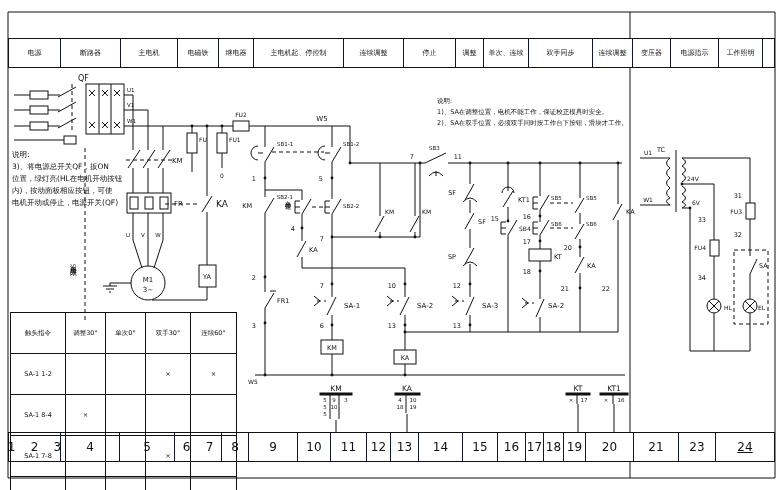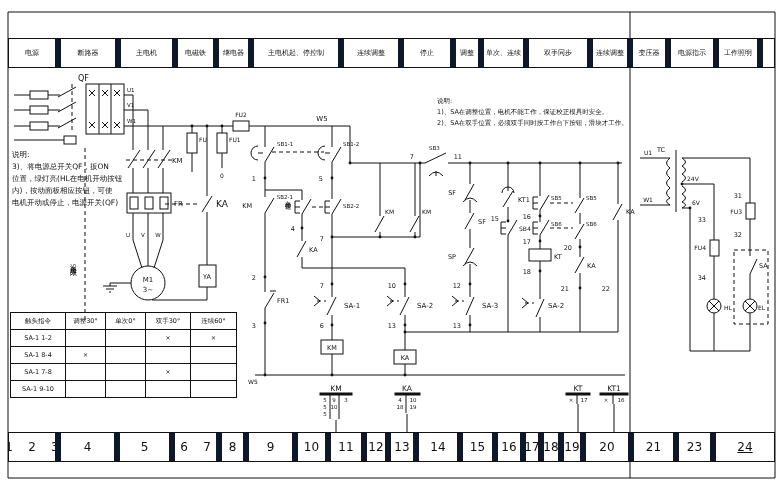--- a/index.html
+++ b/index.html
@@ -3,30 +3,30 @@
 <meta charset="utf-8">
 <style>
   html,body{margin:0;padding:0;background:#e8e8e8;}
   #sheet{position:relative;width:780px;height:490px;background:#ffffff;overflow:hidden;
          font-family:"DejaVu Sans",sans-serif;color:#111;}
   #schem{position:absolute;left:0;top:0;}
   .strip{position:absolute;left:8px;width:767px;height:30px;border:1px solid #111;
          display:flex;box-sizing:border-box;background:#fff;}
   #titleStrip{top:38px;font-size:7px;}
   #zoneStrip{top:432px;font-size:12px;}
-  .tcell,.zcell{border-right:6px solid #0f172a;box-sizing:border-box;display:flex;
+  .tcell,.zcell{border-right:1px solid #0f172a;box-sizing:border-box;display:flex;
                 align-items:center;justify-content:center;text-align:center;
                 white-space:pre;overflow:hidden;}
   .tcell:last-child,.zcell:last-child{border-right:none;text-decoration:underline;}
   .note{position:absolute;font-size:7.5px;line-height:1.6;white-space:nowrap;}
   #noteRight{font-size:6.5px;line-height:1.7;}
   .vtext{position:absolute;writing-mode:vertical-rl;letter-spacing:2px;font-size:7px;}
   #saTable{position:absolute;left:10px;top:312px;border-collapse:collapse;
            font-size:6.5px;table-layout:fixed;}
-  #saTable td,#saTable th{border:1px solid #111;height:16px;padding:0 1px;
+  #saTable td,#saTable th{border:1px solid #111;height:16px;padding:12px 1px;
            text-align:center;font-weight:normal;overflow:hidden;white-space:nowrap;}
   svg text{fill:#111;font-family:"DejaVu Sans",sans-serif;}
 </style>
 </head>
 <body>
 
 <div id="sheet">
 
 <svg id="schem" width="780" height="490" viewBox="0 0 780 490">
 

